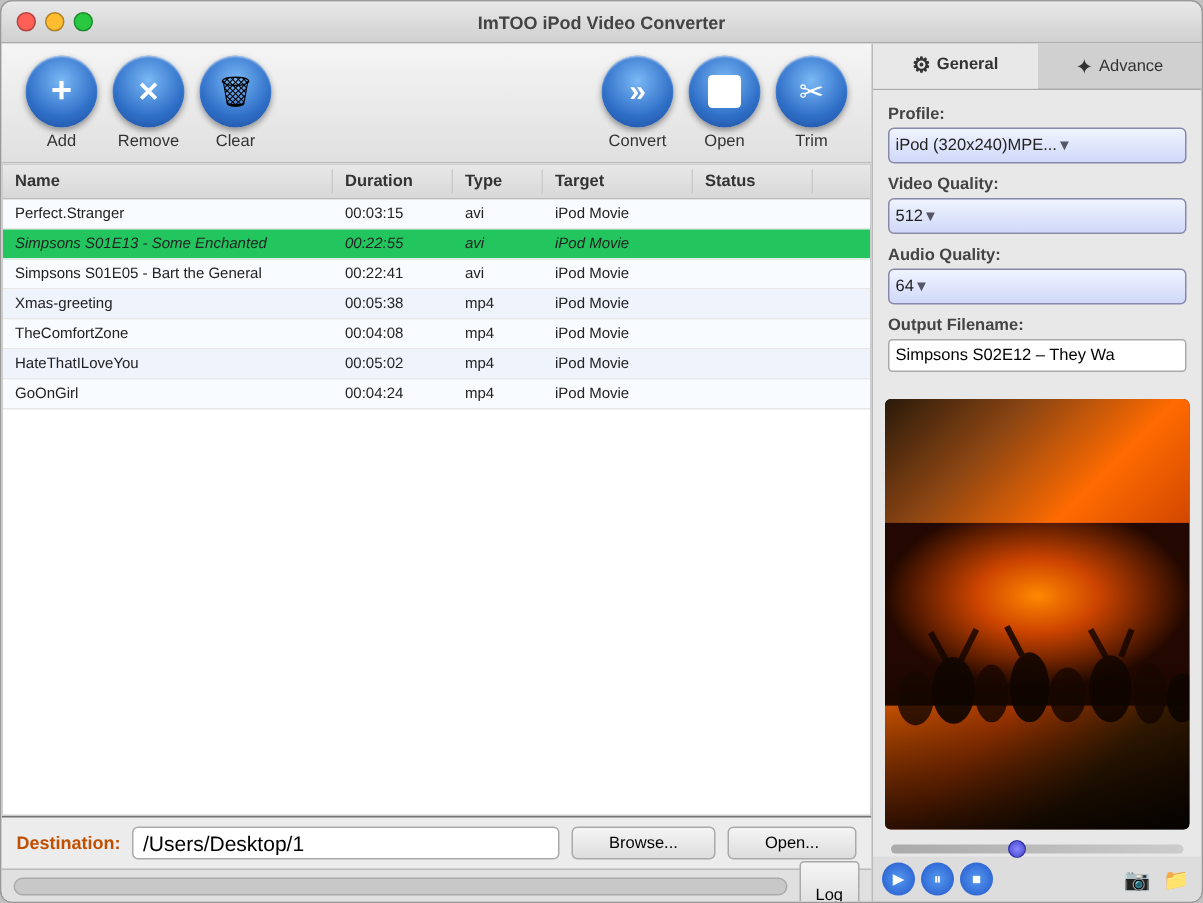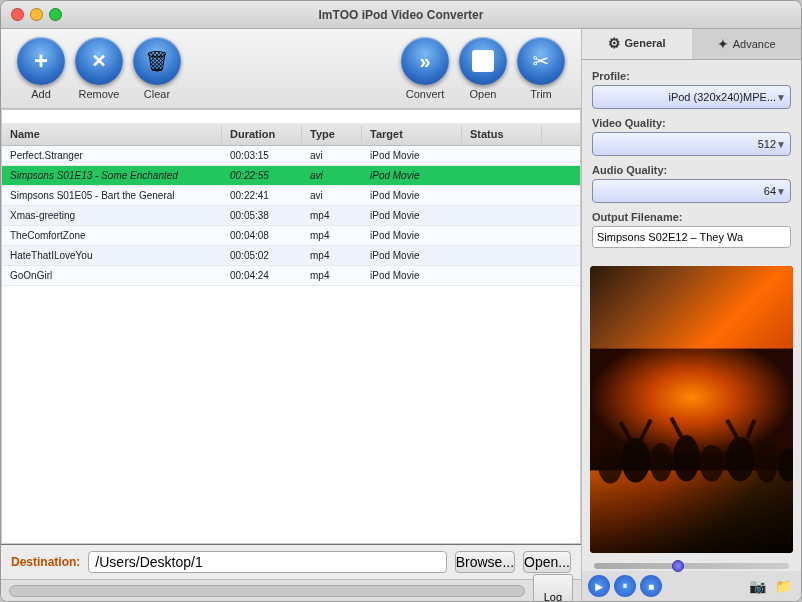--- a/index.html
+++ b/index.html
@@ -132,21 +132,20 @@
       background: white;
       border: 1px solid #ccc;
       margin: 0;
     }
     .table-header {
       display: grid;
       grid-template-columns: 220px 80px 60px 100px 80px;
       background: linear-gradient(to bottom, #e8e8e8, #d8d8d8);
       border-bottom: 1px solid #bbb;
       padding: 3px 0;
-      margin-top: 13px;
     }
     .table-header-cell {
       padding: 2px 8px;
       font-weight: bold;
       font-size: 11px;
       color: #333;
       border-right: 1px solid #ccc;
     }
     .table-body {
       overflow-y: auto;
@@ -196,25 +195,25 @@
       flex: 1;
       height: 22px;
       border: 1px solid #aaa;
       border-radius: 4px;
       background: white;
       padding: 0 6px;
       font-size: 14px;
     }
     .browse-btn, .open-btn {
       height: 22px;
-      padding: 0 0;
+      padding: 0 24px;
       background: linear-gradient(to bottom, #f5f5f5, #ddd);
       border: 1px solid #aaa;
       border-radius: 4px;
-      font-size: 14px;
+      font-size: 11px;
       cursor: pointer;
     }
 
     
     .status-bar {
       height: 22px;
       background: #e0e0e0;
       border-top: 1px solid #bbb;
       display: flex;
       align-items: center;
@@ -298,21 +297,21 @@
       height: 24px;
       background: linear-gradient(to bottom, #f0f4ff, #d0d8f8);
       border: 1px solid #88a;
       border-radius: 4px;
       font-size: 11px;
       color: #222;
       padding: 0 4px;
       cursor: pointer;
       display: flex;
       align-items: center;
-      justify-content: flex-end;
+      justify-content: flex-start;
     }
     .setting-select-arrow {
       font-size: 10px;
       color: #556;
     }
     .output-filename-input {
       width: 100%;
       height: 22px;
       border: 1px solid #aaa;
       border-radius: 3px;

